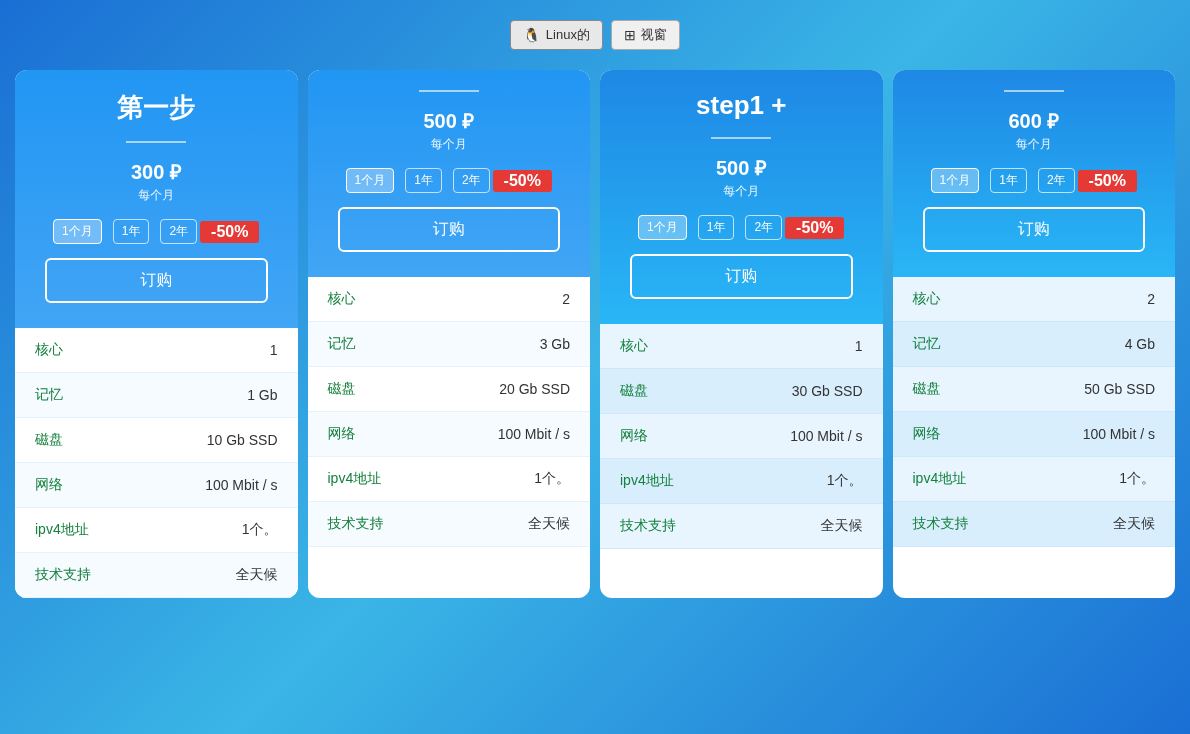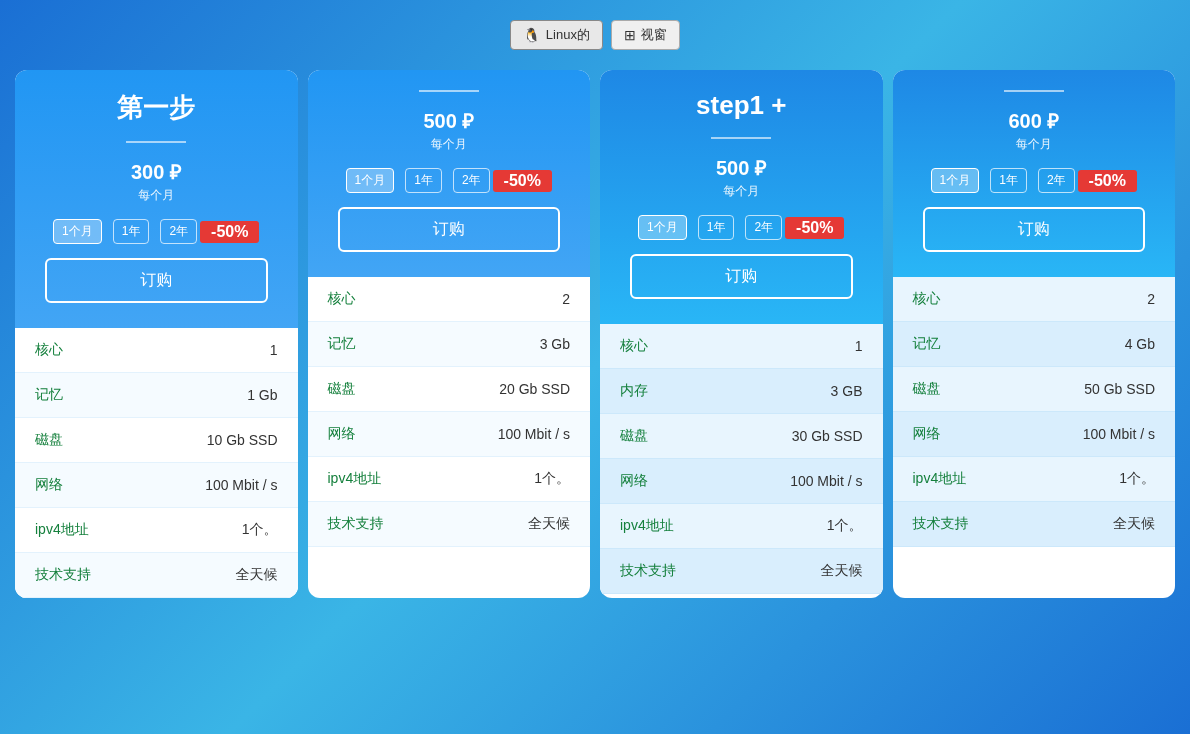--- a/index.html
+++ b/index.html
@@ -298,24 +298,20 @@
           </span>
         </div>
         <button class="order-btn">订购</button>
       </div>
       <div class="plan-features">
         <div class="feature-row">
           <span class="feature-label">核心</span>
           <span class="feature-value">1</span>
         </div>
         <div class="feature-row">
-          <span class="feature-label">内存</span>
-          <span class="feature-value">3 GB</span>
-        </div>
-        <div class="feature-row">
           <span class="feature-label">磁盘</span>
           <span class="feature-value">30 Gb SSD</span>
         </div>
         <div class="feature-row">
           <span class="feature-label">网络</span>
           <span class="feature-value">100 Mbit / s</span>
         </div>
         <div class="feature-row">
           <span class="feature-label">ipv4地址</span>
           <span class="feature-value">1个。</span>

